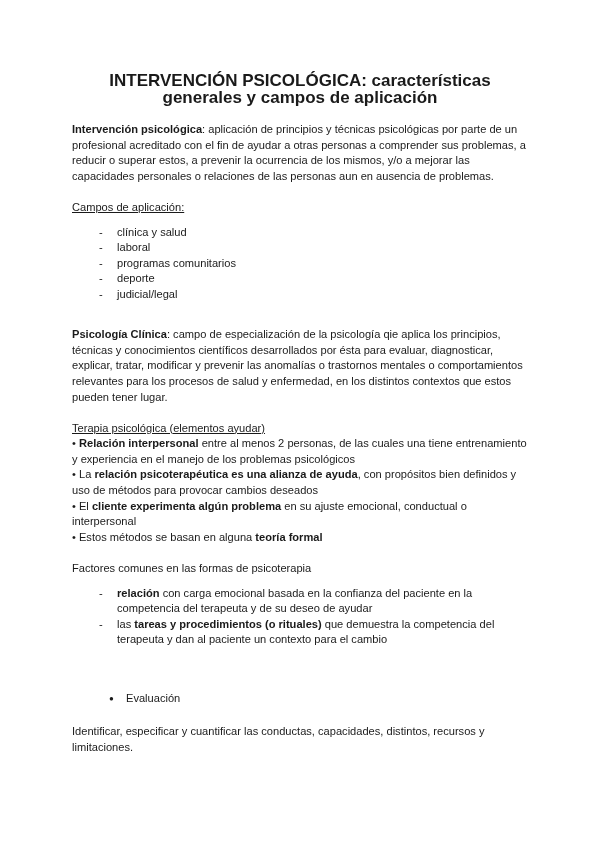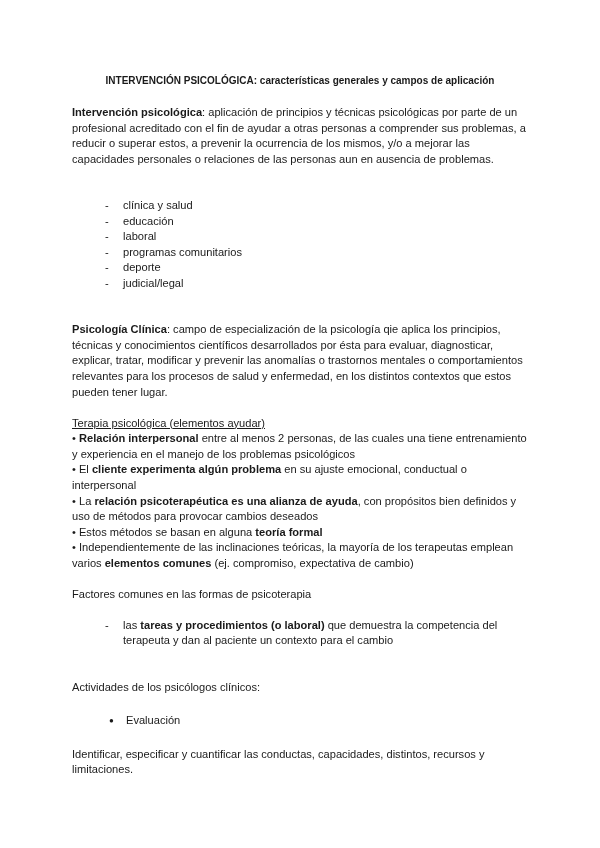--- a/index.html
+++ b/index.html
@@ -1,72 +1,71 @@
 <!DOCTYPE html>
 <html><head>
 <meta charset="utf-8">
 <style>
   html, body { margin: 0; padding: 0; background: #ffffff; }
   body { width: 600px; height: 848px; position: relative; overflow: hidden;
          font-family: "Liberation Sans", sans-serif; color: #1a1a1a; }
   .page { position: absolute; left: 72px; top: 72px; width: 456px;
           font-size: 11.1px; line-height: 15.6px; }
-  .title { text-align: center; font-weight: bold; font-size: 10px; line-height: 17px;
+  .title { text-align: center; font-weight: bold; font-size: 17px; line-height: 17px;
            margin: 0 0 16px 0; }
   p { margin: 0; }
   .gap { height: 15.6px; }
   .u { text-decoration: underline; }
   b { font-weight: bold; text-align: right; }
-  ul.dash { list-style: none; margin: 15px; padding: 0; }
+  ul.dash { list-style: none; margin: 9px; padding: 0; }
   ul.dash li { position: relative; padding-left: 36px; }
   ul.dash li::before { content: "-"; position: absolute; left: 18px; top: 0; }
   ul.dot { list-style: none; margin: 18px; padding: 0; }
   ul.dot li { position: relative; padding-left: 36px; }
   ul.dot li::before { content: "\25CF"; position: absolute; left: 19px; top: 0; font-size: 8px; }
   .bul { position: relative; }
 </style>
 </head>
 <body>
 
 <div class="page">
   <div class="title">INTERVENCIÓN PSICOLÓGICA: características generales y campos de aplicación</div>
 
   <p><b>Intervención psicológica</b><span>: aplicación de principios y técnicas psicológicas por parte de un profesional acreditado con el fin de ayudar a otras personas a comprender sus problemas, a reducir o superar estos, a prevenir la ocurrencia de los mismos, y/o a mejorar las capacidades personales o relaciones de las personas aun en ausencia de problemas.</span></p>
 
   <div class="gap"></div>
 
+  <p class="u">Campos de aplicación:</p>
   <ul class="dash">
     <li>clínica y salud</li>
-    <li>educación</li>
     <li>laboral</li>
     <li>programas comunitarios</li>
     <li>deporte</li>
     <li>judicial/legal</li>
   </ul>
 
   <div class="gap"></div>
 
   <p><b>Psicología Clínica</b><span>: campo de especialización de la psicología qie aplica los principios, técnicas y conocimientos científicos desarrollados por ésta para evaluar, diagnosticar, explicar, tratar, modificar y prevenir las anomalías o trastornos mentales o comportamientos relevantes para los procesos de salud y enfermedad, en los distintos contextos que estos pueden tener lugar.</span></p>
 
   <div class="gap"></div>
 
   <p class="u">Terapia psicológica (elementos ayudar)</p>
   <p class="bul"><span>• </span><b>Relación interpersonal</b><span> entre al menos 2 personas, de las cuales una tiene entrenamiento y experiencia en el manejo de los problemas psicológicos</span></p>
+  <p class="bul"><span>• La </span><b>relación psicoterapéutica es una alianza de ayuda</b><span>, con propósitos bien definidos y uso de métodos para provocar cambios deseados</span></p>
   <p class="bul"><span>• El </span><b>cliente experimenta algún problema</b><span> en su ajuste emocional, conductual o interpersonal</span></p>
-  <p class="bul"><span>• La </span><b>relación psicoterapéutica es una alianza de ayuda</b><span>, con propósitos bien definidos y uso de métodos para provocar cambios deseados</span></p>
   <p class="bul"><span>• Estos métodos se basan en alguna </span><b>teoría formal</b><span></span></p>
-  <p class="bul"><span>• Independientemente de las inclinaciones teóricas, la mayoría de los terapeutas emplean varios </span><b>elementos comunes</b><span> (ej. compromiso, expectativa de cambio)</span></p>
 
   <div class="gap"></div>
 
   <p>Factores comunes en las formas de psicoterapia</p>
   <ul class="dash">
-    <li><span>las </span><b>tareas y procedimientos (o laboral)</b><span> que demuestra la competencia del terapeuta y dan al paciente un contexto para el cambio</span></li>
+    <li><span></span><b>relación</b><span> con carga emocional basada en la confianza del paciente en la competencia del terapeuta y de su deseo de ayudar</span></li>
+    <li><span>las </span><b>tareas y procedimientos (o rituales)</b><span> que demuestra la competencia del terapeuta y dan al paciente un contexto para el cambio</span></li>
   </ul>
 
   <div class="gap"></div>
 
-  <p>Actividades de los psicólogos clínicos:</p>
   <ul class="dot">
     <li>Evaluación</li>
   </ul>
   <p>Identificar, especificar y cuantificar las conductas, capacidades, distintos, recursos y limitaciones.</p>
 </div>
 
 </body></html>

